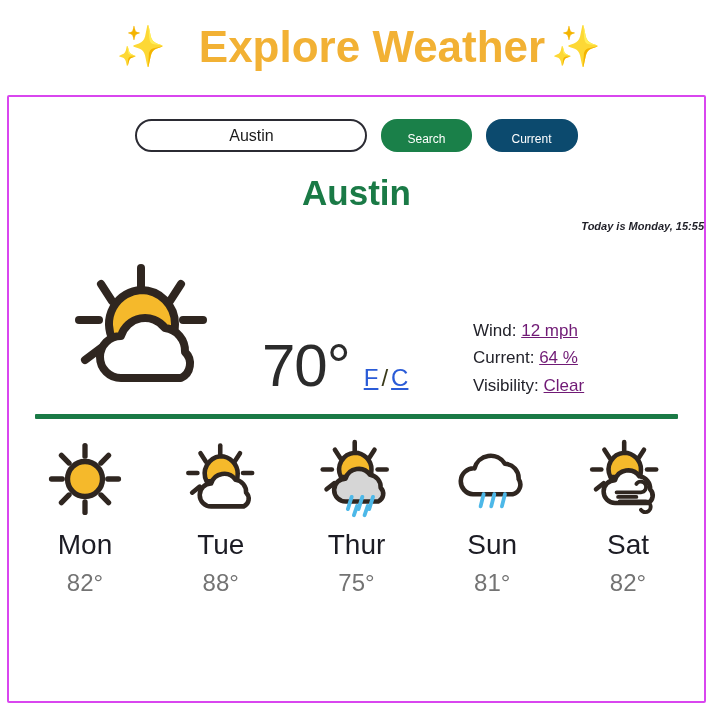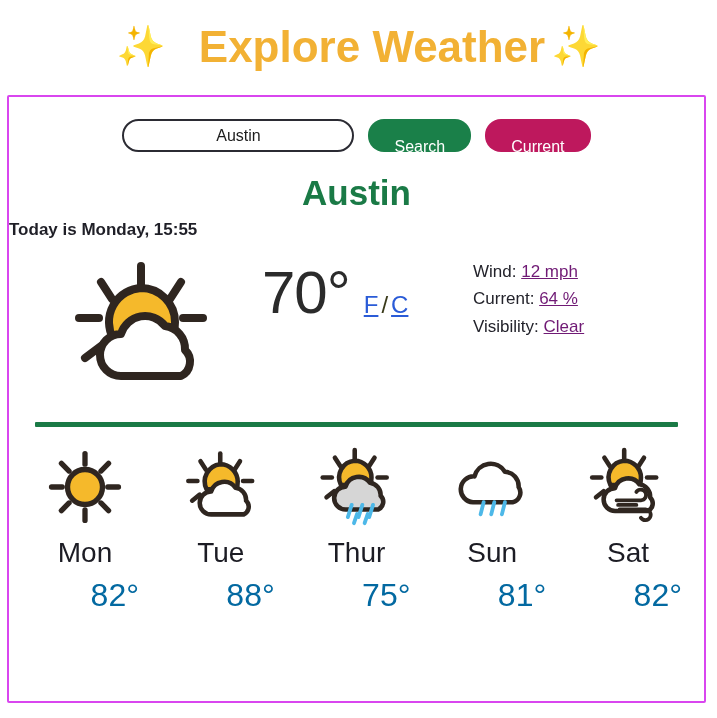--- a/index.html
+++ b/index.html
@@ -65,52 +65,53 @@
     font-size: 16px;
     color: #1c1c1c;
     background: #ffffff;
     outline: none;
     padding: 0 10px;
   }
   .btn {
     border: none;
     border-radius: 16px;
     height: 33px;
-    padding: 11px 26px;
+    padding: 4px 26px;
     font-family: "Liberation Sans", sans-serif;
-    font-size: 16px;
+    font-size: 12px;
     color: #ffffff;
     cursor: pointer;
     line-height: 33px;
     white-space: nowrap;
   }
   .btn-search { background: #1a8049; }
-  .btn-current { background: #be185d; }
+  .btn-current { background: #0c4a6e; }
 
   
   .city-name {
     text-align: center;
     font-size: 35px;
     font-weight: bold;
     color: #1a7a46;
     margin: 22px 0 0 0;
     line-height: 1.1;
   }
   .today-line {
-    text-align: left;
-    font-size: 17px;
+    text-align: right;
+    font-size: 11px;
     font-weight: bold;
     color: #1f1f27;
     margin-top: 7px;
+    font-style: italic;
   }
 
   
   .current-row {
     display: flex;
-    align-items: flex-start;
+    align-items: flex-end;
     margin-top: 18px;
     padding: 0 26px;
     height: 150px;
   }
   .icon-cell {
     width: 215px;
     display: flex;
     justify-content: center;
     align-items: center;
   }
@@ -176,25 +177,24 @@
     align-items: center;
     justify-content: center;
   }
   .forecast-label {
     font-size: 28px;
     color: #1c1c24;
     margin-top: 10px;
     line-height: 1.15;
   }
   .forecast-temp {
-    font-size: 32px;
-    color: #0369a1;
+    font-size: 24px;
+    color: #737373;
     margin-top: 8px;
     line-height: 1.15;
-    text-align: right;
   }
 </style>
 </head>
 <body>
 
 <h1 class="page-title">
   <span class="sparkle">✨</span><span class="title-text">Explore Weather</span><span class="sparkle">✨</span>
 </h1>
 
 <div class="card">

